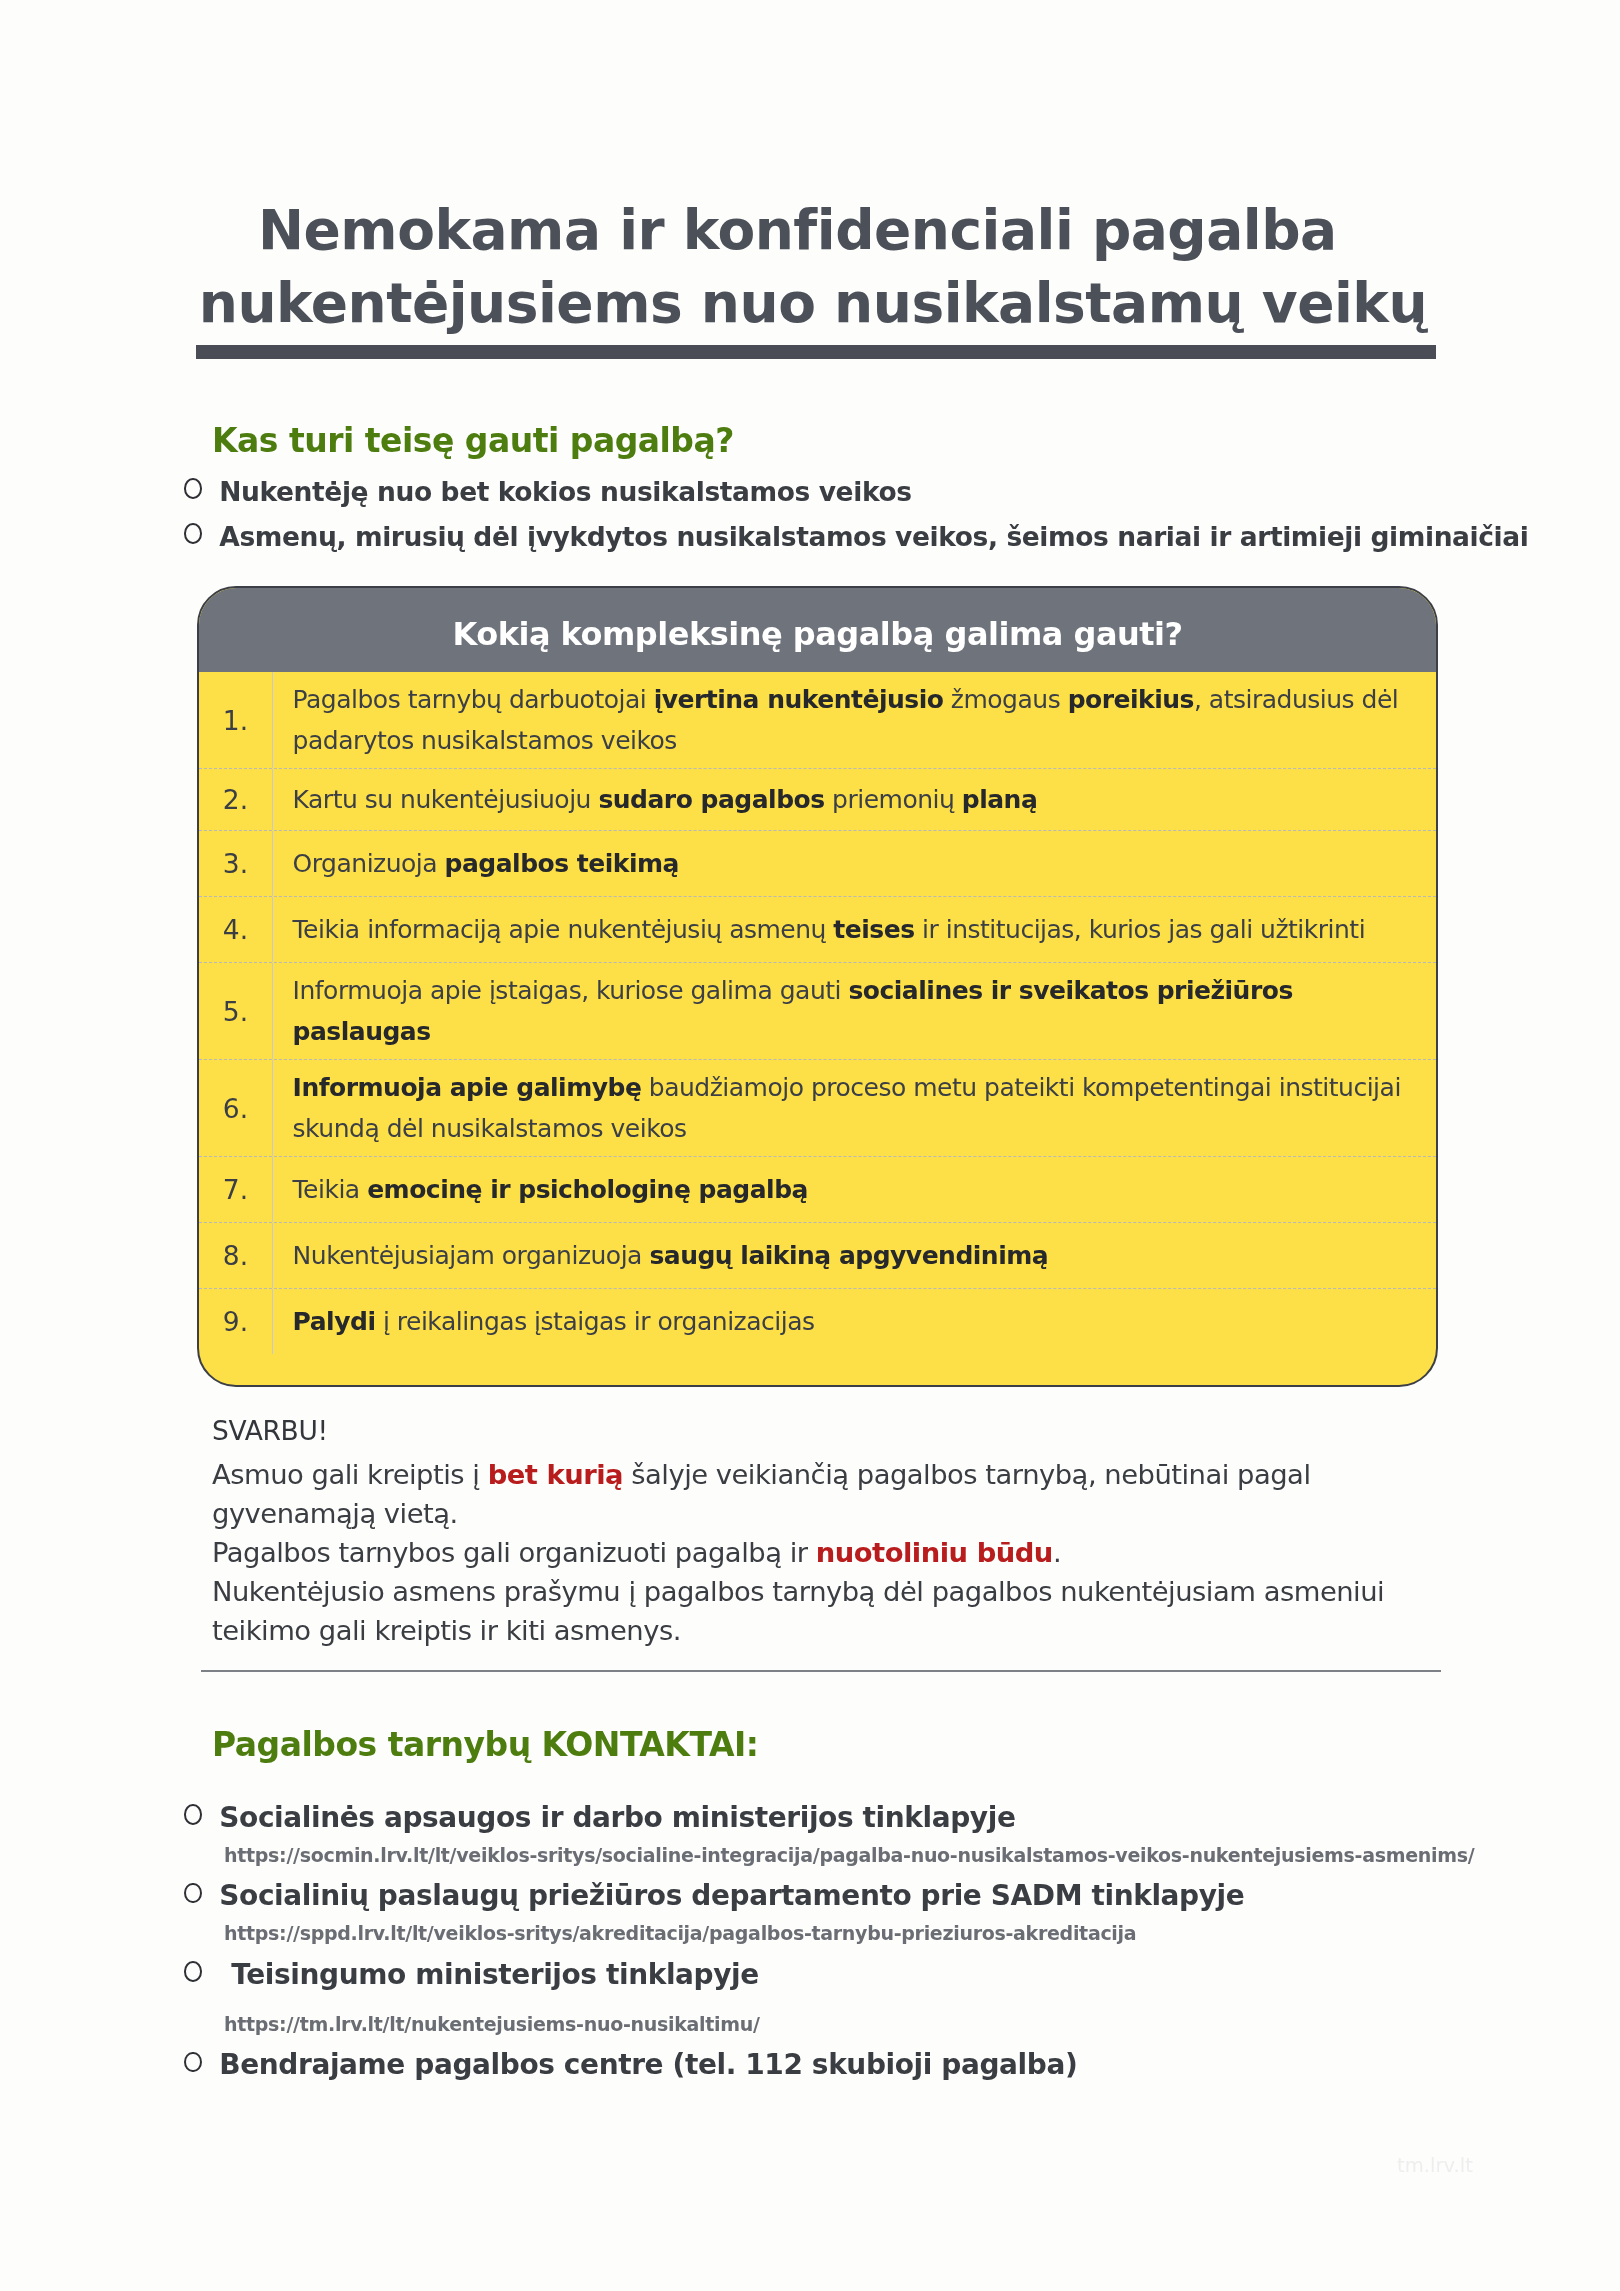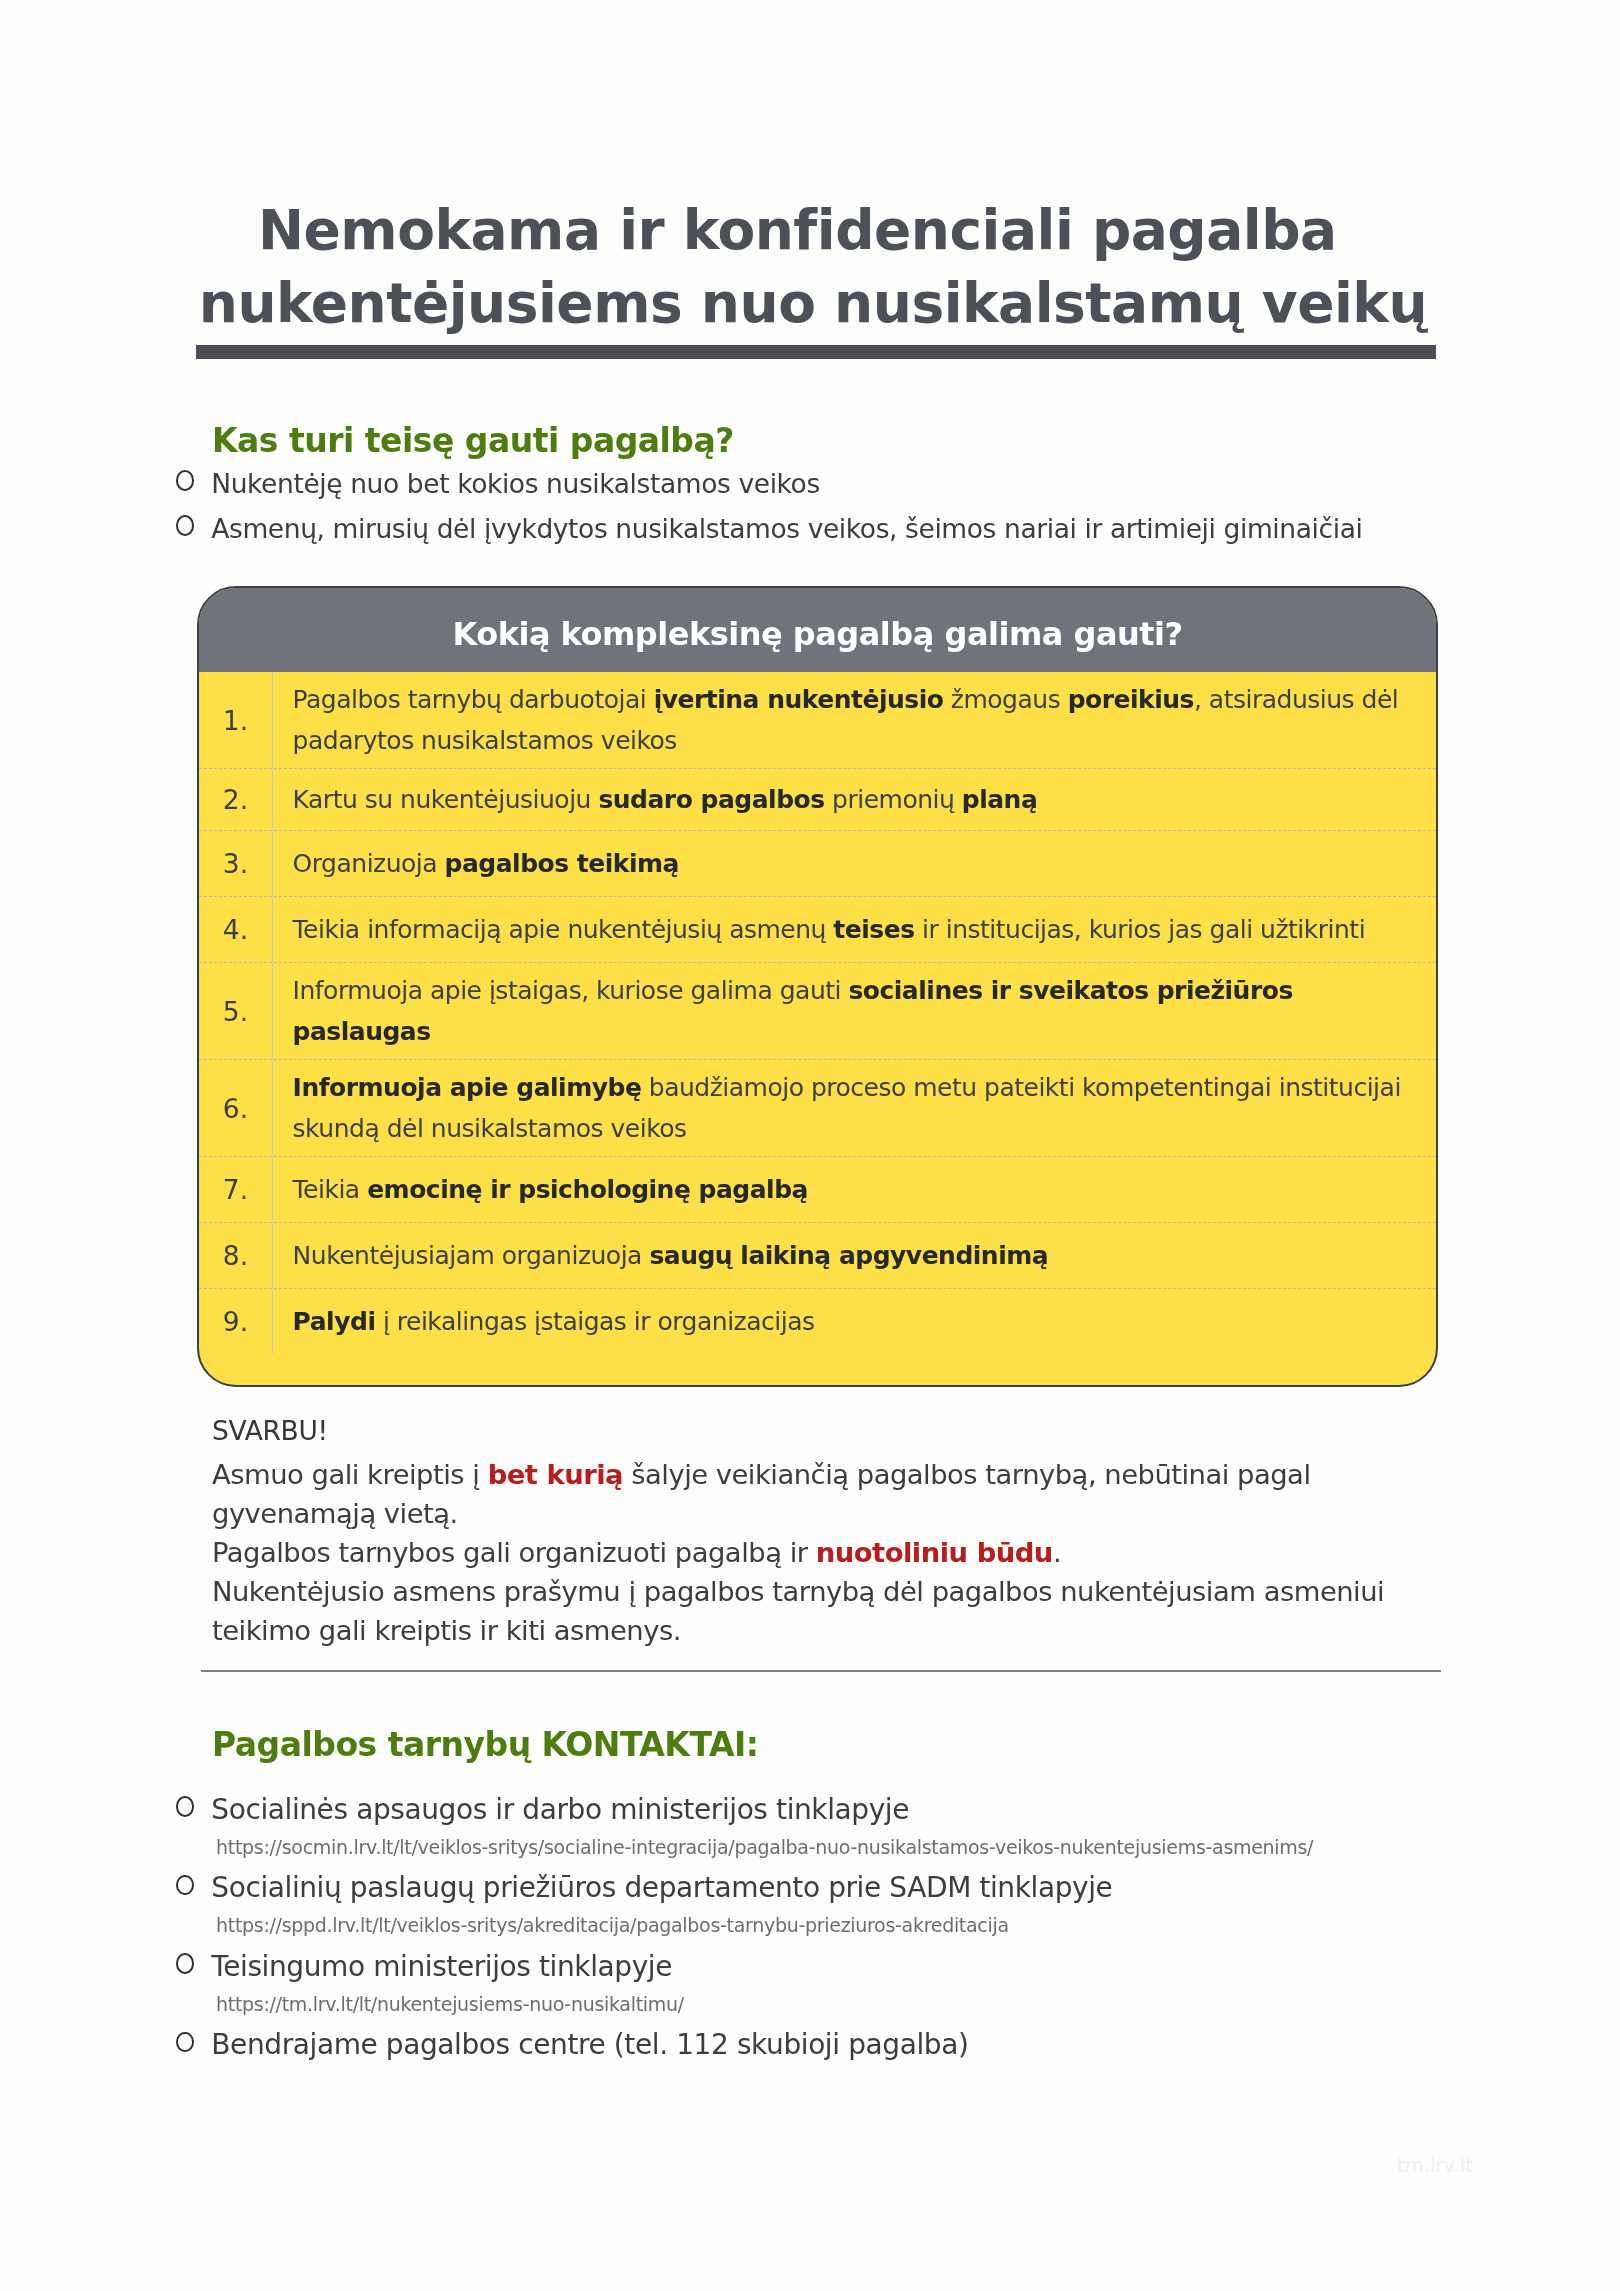--- a/index.html
+++ b/index.html
@@ -16,21 +16,21 @@
     .title .l1 { display: block; padding-left: 67px; }
     .title .l2 { display: block; padding-left: 7.8px; }
     .title-rule {
       position: absolute; left: 196px; top: 345px; width: 1240px; height: 13.7px;
       background: #4a4d55;
     }
     .h2 {
       position: absolute; font-family: "DejaVu Sans", sans-serif; font-weight: bold;
       font-size: 33px; color: #4d7c0f; letter-spacing: -0.5px;
     }
-    .bullet-list { position: absolute; left: 169px; list-style: none; margin: 7px; padding: 0; }
+    .bullet-list { position: absolute; left: 169px; list-style: none; margin: 15px; padding: 0; font-weight: bold; }
     .bullet-list li { display: flex; align-items: baseline; font-size: 26.5px; color: #3a3d42; letter-spacing: -0.4px; }
     .circle {
       display: inline-block; width: 13.7px; height: 16.7px; border: 2.9px solid #2e3035;
       border-radius: 50%; margin-right: 17.6px; flex: 0 0 auto; position: relative; top: -2px;
     }
     .who li { height: 45px; }
     
     .box {
       position: absolute; left: 197px; top: 586px; width: 1237px; height: 797px;
       border: 2.9px solid #3c3f46; border-radius: 39px; overflow: hidden; background: #fde047;
@@ -144,21 +144,21 @@
     <li style="margin-bottom: 0px;">
       <span class="circle"></span>
       <span class="item-main">Socialinės apsaugos ir darbo ministerijos tinklapyje</span>
       <span class="url">https://socmin.lrv.lt/lt/veiklos-sritys/socialine-integracija/pagalba-nuo-nusikalstamos-veikos-nukentejusiems-asmenims/</span>
     </li>
     <li style="margin-bottom: 0px;">
       <span class="circle"></span>
       <span class="item-main">Socialinių paslaugų priežiūros departamento prie SADM tinklapyje</span>
       <span class="url">https://sppd.lrv.lt/lt/veiklos-sritys/akreditacija/pagalbos-tarnybu-prieziuros-akreditacija</span>
     </li>
-    <li style="margin-bottom: 0px;">
+    <li style="margin-bottom: 0px; gap: 12px;">
       <span class="circle"></span>
       <span class="item-main">Teisingumo ministerijos tinklapyje</span>
       <span class="url">https://tm.lrv.lt/lt/nukentejusiems-nuo-nusikaltimu/</span>
     </li>
     <li style="margin-bottom: 0px;">
       <span class="circle"></span>
       <span class="item-main">Bendrajame pagalbos centre (tel. 112 skubioji pagalba)</span>
     </li>
   </ul>
 

